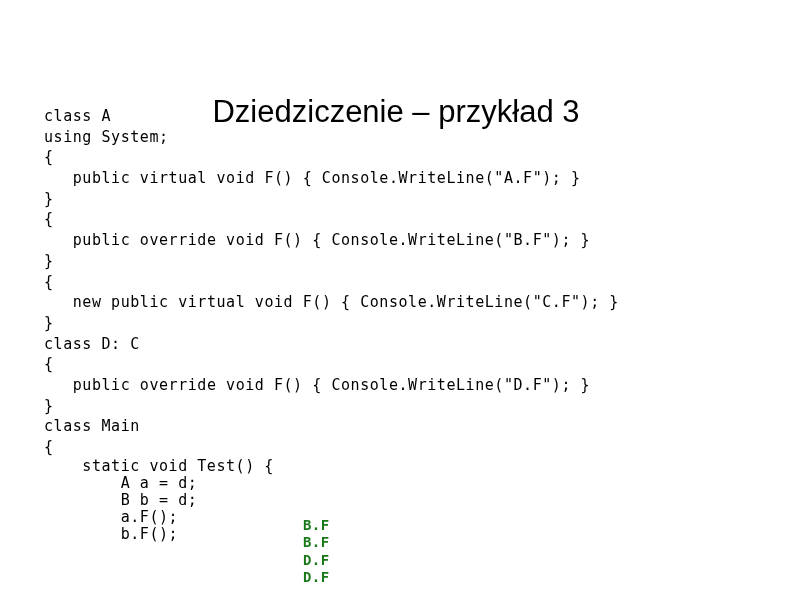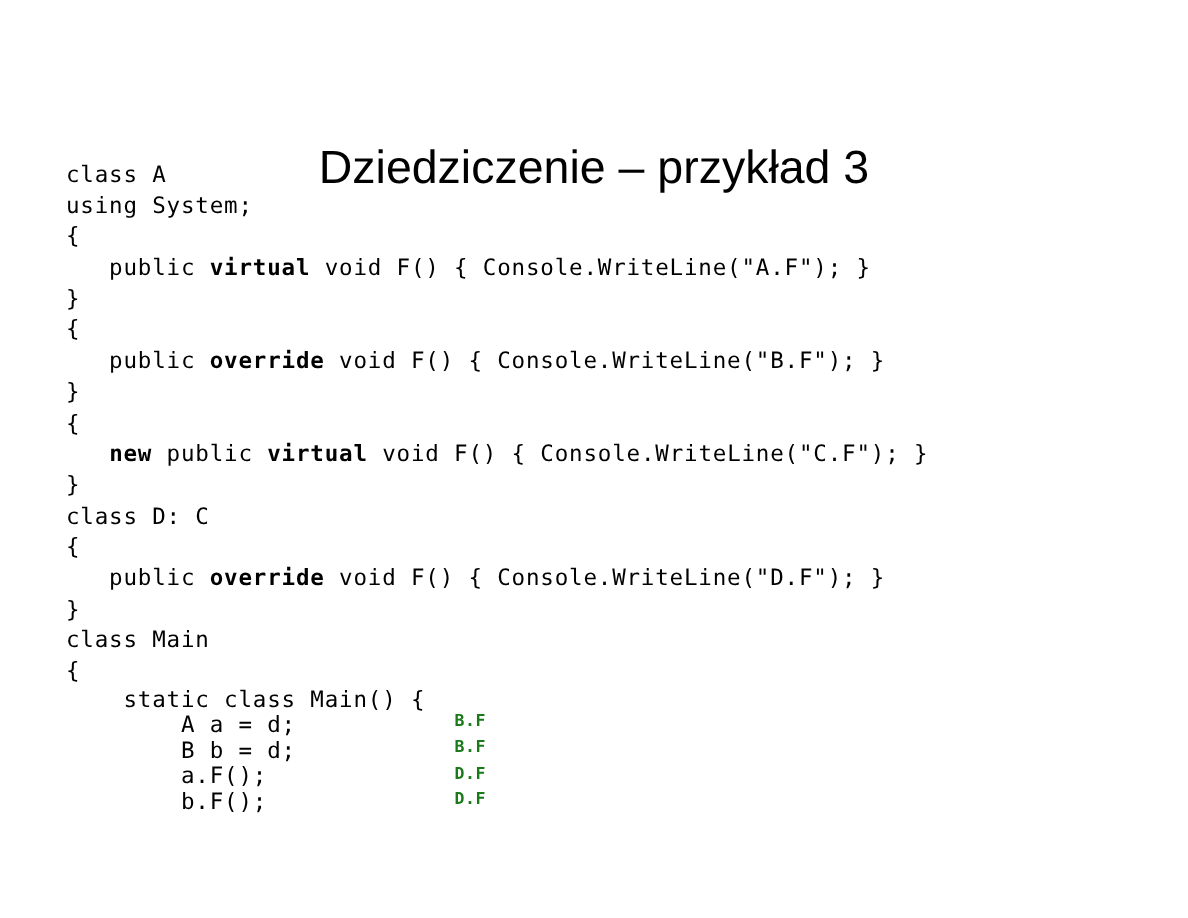--- a/index.html
+++ b/index.html
@@ -58,31 +58,31 @@
     font-size: 15px;
     letter-spacing: 0.55px;
   }
 
   .code-line.tight {
     height: 17.2px;
     line-height: 17.2px;
   }
 
   .kw {
-    font-weight: bold;
+    font-weight: normal;
     text-align: right;
   }
 
   
   #output-column {
     position: absolute;
     left: 303px;
-    top: 472px;
+    top: 517px;
     font-family: "DejaVu Sans Mono", "Liberation Mono", monospace;
-    font-size: 11px;
+    font-size: 14px;
     font-weight: bold;
     color: #1a7a1a;
     letter-spacing: 0.4px;
   }
   .out-line {
     height: 17.3px;
     line-height: 17.3px;
     white-space: pre;
   }
 </style>
@@ -104,21 +104,21 @@
       <div class="code-line"><span>}</span></div>
       <div class="code-line"><span>{</span></div>
       <div class="code-line"><span>   </span><span class="kw">new</span><span> public </span><span class="kw">virtual</span><span> void F() { Console.WriteLine("C.F"); }</span></div>
       <div class="code-line"><span>}</span></div>
       <div class="code-line"><span>class D: C</span></div>
       <div class="code-line"><span>{</span></div>
       <div class="code-line"><span>   public </span><span class="kw">override</span><span> void F() { Console.WriteLine("D.F"); }</span></div>
       <div class="code-line"><span>}</span></div>
       <div class="code-line"><span>class Main</span></div>
       <div class="code-line"><span>{</span></div>
-      <div class="code-line tight"><span>    static class Main() {</span></div>
+      <div class="code-line tight"><span>    static void Test() {</span></div>
       <div class="code-line tight"><span>        A a = d;</span></div>
       <div class="code-line tight"><span>        B b = d;</span></div>
       <div class="code-line tight"><span>        a.F();</span></div>
       <div class="code-line tight"><span>        b.F();</span></div>
     </div>
 
   <div id="output-column">
       <div class="out-line">B.F</div>
       <div class="out-line">B.F</div>
       <div class="out-line">D.F</div>

